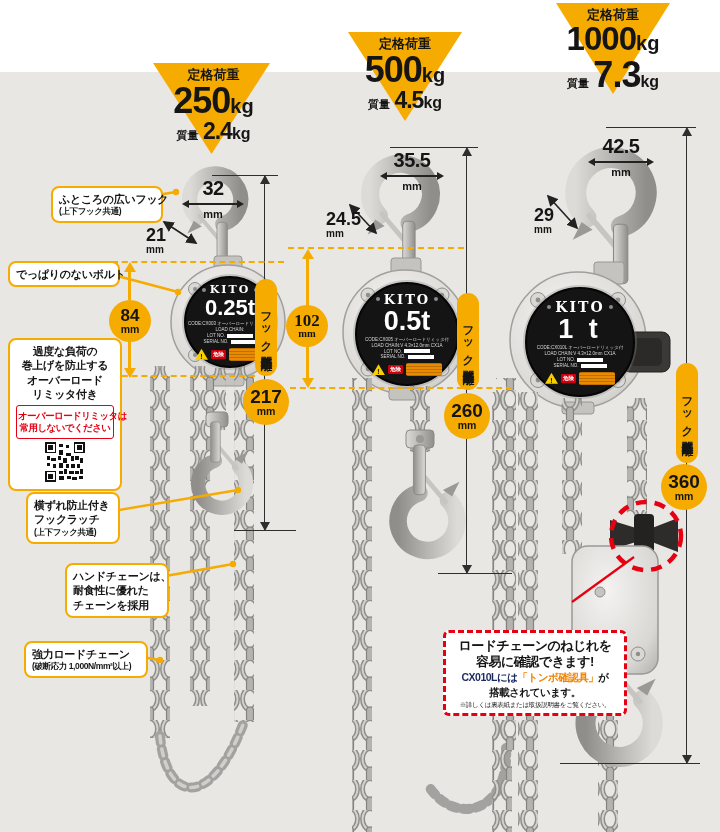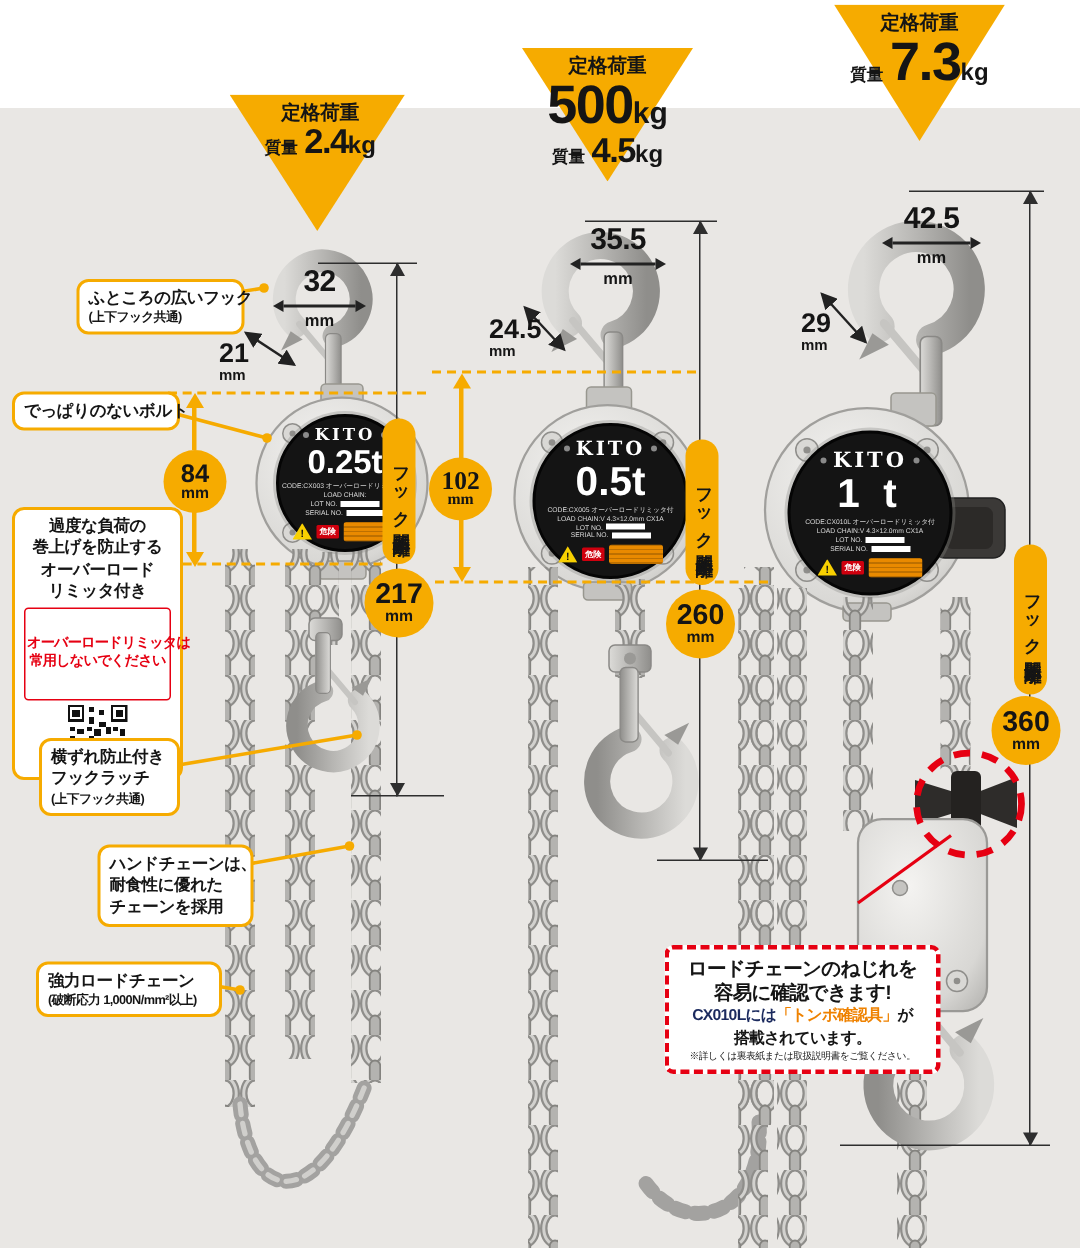--- a/index.html
+++ b/index.html
@@ -20,21 +20,21 @@
   .bantxt .t3 .kg{font-size:16px;}
   .ban3 .t2 .big{font-size:33px;}
   .ban3 .t3 .mv{font-size:36px;margin-top:47px;}
 
   
   .callout{position:absolute;background:#fff;border:2.5px solid #f6ab00;border-radius:8px;
            padding:4px 6px;font-size:11px;font-weight:bold;line-height:1.3;z-index:9;
            letter-spacing:-0.3px;white-space:nowrap;}
   .callout .note{font-size:8.5px;letter-spacing:-0.4px;}
   .redsub{border:1.5px solid #e60012;border-radius:3px;color:#e60012;font-size:9.5px;
-          line-height:1.25;text-align:center;padding:18px 1px;margin-top:4px;letter-spacing:-0.6px;font-family:Liberation Serif, serif;}
+          line-height:1.25;text-align:center;padding:4px 1px;margin-top:4px;letter-spacing:-0.6px;}
   .qrwrap{text-align:center;margin-top:3px;}
 
   
   .vline{position:absolute;width:0;border-left:1.8px solid #2e2e2e;z-index:3;}
   .htick{position:absolute;height:0;border-top:1.5px solid #2e2e2e;z-index:3;}
   .ah{position:absolute;width:0;height:0;z-index:3;}
   .ah.up{border-left:5px solid transparent;border-right:5px solid transparent;border-bottom:9px solid #2e2e2e;}
   .ah.down{border-left:5px solid transparent;border-right:5px solid transparent;border-top:9px solid #2e2e2e;}
   .odash{position:absolute;height:0;border-top:2.5px dashed #f6ab00;z-index:4;}
   .oline{position:absolute;width:0;border-left:3px solid #f6ab00;z-index:4;}
@@ -393,31 +393,33 @@
       <span class="mm">mm</span>
   </div>
   <div class="dimcircle" style="left:661px;top:464px;width:46px;height:46px;">
     <span class="num">360</span>
       <span class="mm">mm</span>
   </div>
 
   <div class="tri" style="left:153px;top:63px;width:117px;height:91px;"></div>
   <div class="bantxt" style="left:156px;top:68px;width:115px;">
     <div class="t1">定格荷重</div>
+    <div class="t2"><span class="big">250</span><span class="kg">kg</span></div>
     <div class="t3"><span class="ml">質量</span> <span class="mv">2.4</span><span class="kg">kg</span></div>
   </div>
   <div class="tri" style="left:348px;top:32px;width:114px;height:89px;"></div>
   <div class="bantxt" style="left:345px;top:37px;width:120px;">
     <div class="t1">定格荷重</div>
     <div class="t2"><span class="big">500</span><span class="kg">kg</span></div>
     <div class="t3"><span class="ml">質量</span> <span class="mv">4.5</span><span class="kg">kg</span></div>
   </div>
   <div class="tri" style="left:556px;top:3px;width:114px;height:91px;"></div>
   <div class="bantxt ban3" style="left:545px;top:8px;width:136px;">
     <div class="t1">定格荷重</div>
+    <div class="t2"><span class="big">1000</span><span class="kg">kg</span></div>
     <div class="t3"><span class="ml">質量</span> <span class="mv">7.3</span><span class="kg">kg</span></div>
   </div>
 
   <div class="callout" style="left:8px;top:186px;width:96px;margin-left:43px;">
     <div>ふところの広いフック</div>
     <div class="note">(上下フック共通)</div>
   </div>
   <div class="callout" style="left:8px;top:261px;width:96px;">
     <div>でっぱりのないボルト</div>
   </div>

